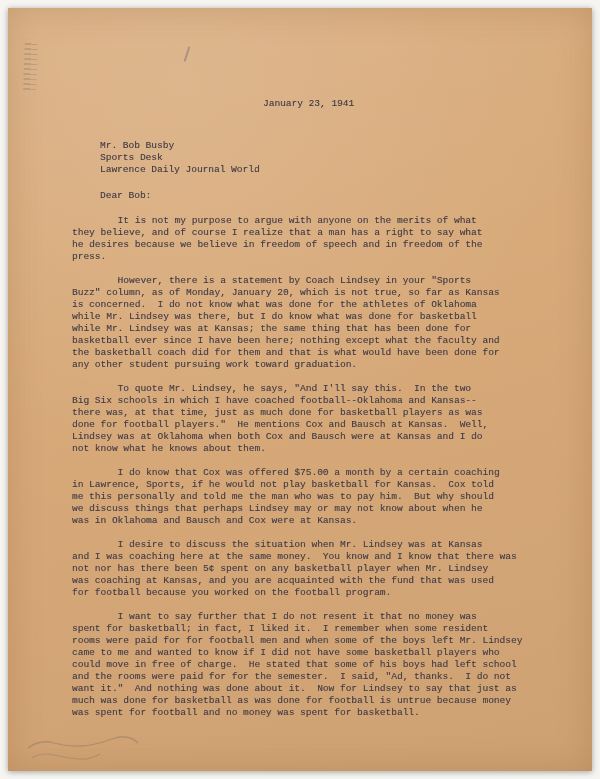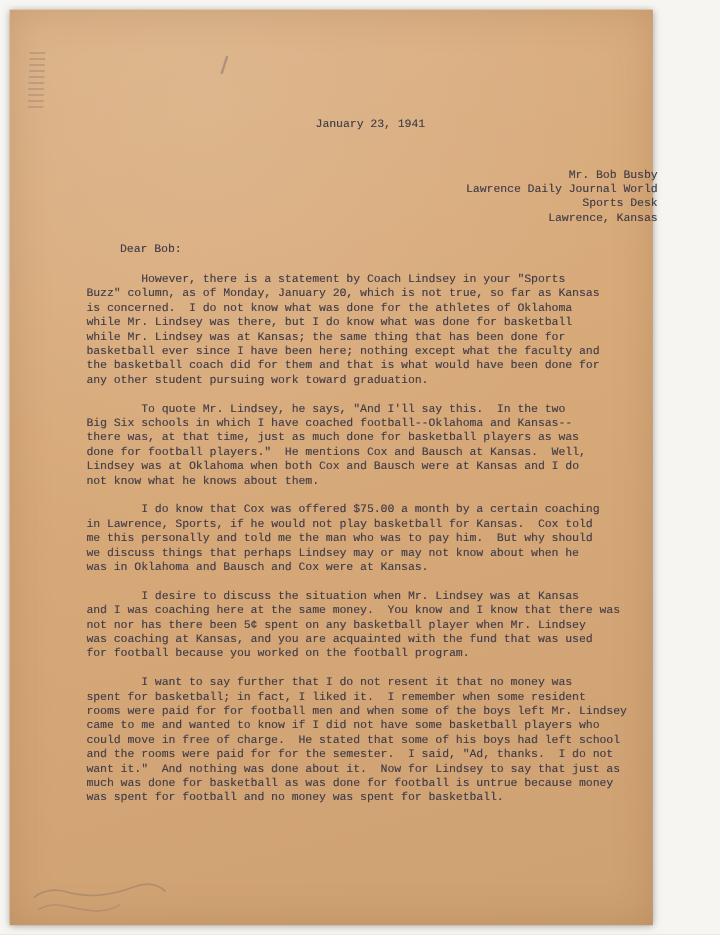--- a/index.html
+++ b/index.html
@@ -5,35 +5,35 @@
   html, body { margin: 0; padding: 0; }
   body {
     width: 600px; height: 779px;
     background: var(--scan-bg, #f6f5f1);
     position: relative;
     overflow: hidden;
     font-family: "Liberation Mono", "DejaVu Sans Mono", monospace;
   }
   .paper {
     position: absolute; left: 8px; top: 8px;
-    width: 536px; height: 763px;
+    width: 584px; height: 763px;
     background:
       radial-gradient(120% 90% at 30% 10%, rgba(255,255,255,0.10), rgba(255,255,255,0) 55%),
       linear-gradient(165deg, rgba(255,255,255,0.07), rgba(0,0,0,0.00) 40%, rgba(80,45,15,0.07)),
       var(--paper, #d8aa7a);
     box-shadow: 0 1px 6px rgba(0,0,0,0.35), inset 0 0 34px rgba(120,75,35,0.22);
   }
   .content {
     position: absolute; left: 64px; top: 90px; width: 476px;
     color: var(--ink, #413c46);
     font-size: 9.5px; line-height: 12px;
     text-shadow: 0.3px 0 0 rgba(62,54,70,0.35);
   }
   .date      { margin: 0 0 30px 191px; white-space: pre; }
-  .recipient { margin: 0 0 14px 28px; text-align: right; }
+  .recipient { margin: 0 0 14px 28px; }
   .salutation{ margin: 0 0 13px 28px; }
   .body p    { margin: 0 0 12px 0; white-space: pre-wrap; }
   .u { text-underline-offset: 2px; text-decoration-thickness: 1px; }
   
   .corner-stamp {
     position: absolute; left: 16px; top: 32px; width: 13px; height: 50px;
     background: repeating-linear-gradient(0deg, rgba(90,78,90,0.38) 0 1.5px, transparent 1.5px 5px);
     transform: rotate(2deg); opacity: 0.55;
   }
   .pencil-top {
@@ -47,26 +47,29 @@
 <body style="--scan-bg: #f6f5f1; --paper: #d8aa7a; --ink: #413c46;">
 
 <div class="paper">
   <div class="corner-stamp"></div>
   <div class="pencil-top"></div>
 
   <div class="content">
     <div class="date">January 23, 1941</div>
     <div class="recipient">
         <div>Mr. Bob Busby</div>
+        <div>Sports Desk</div>
         <div>Lawrence Daily Journal World</div>
-        <div>Sports Desk</div>
-        <div>Lawrence, Kansas</div>
       </div>
     <div class="salutation">Dear Bob:</div>
     <div class="body">
+        <p>        It is not my purpose to argue with anyone on the merits of what
+they believe, and of course I realize that a man has a right to say what
+he desires because we believe in freedom of speech and in freedom of the
+press.</p>
         <p>        However, there is a statement by Coach Lindsey in your "Sports
 Buzz" column, as of Monday, January 20, which is not true, so far as Kansas
 is concerned.  I do not know what was done for the athletes of Oklahoma
 while Mr. Lindsey was there, but I do know what was done for basketball
 while Mr. Lindsey was at Kansas; the same thing that has been done for
 basketball ever since I have been here; nothing except what the faculty and
 the basketball coach did for them and that is what would have been done for
 <span class="u">any other student pursuing work toward graduation.</span></p>
         <p>        To quote Mr. Lindsey, he says, "And I'll say this.  In the two
 Big Six schools in which I have coached football--<span class="u">Oklahoma and Kansas--</span>

